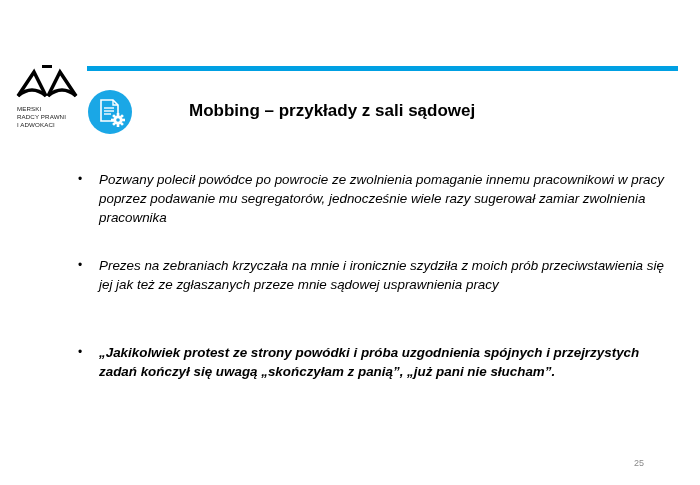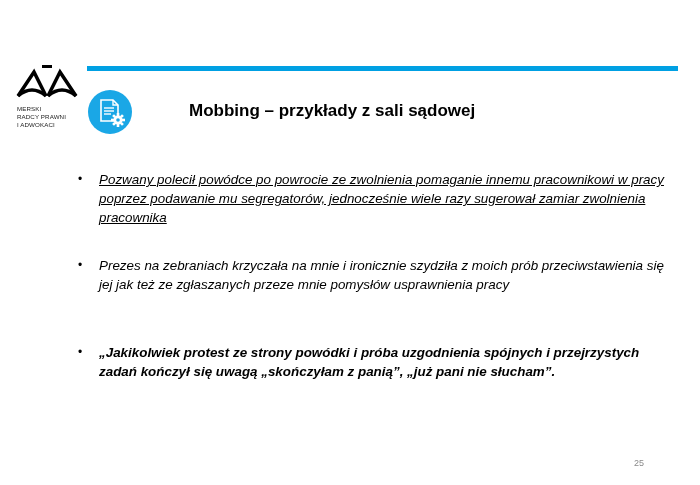--- a/index.html
+++ b/index.html
@@ -63,25 +63,25 @@
       <circle r="1.8" fill="#1AA7E6"></circle>
     </g>
   </svg>
 </div>
 
 <div class="title">Mobbing – przykłady z sali sądowej</div>
 
 <div class="bullets">
   <div class="bullet b1">
     <span class="bullet-dot">•</span>
-    <span class="bullet-text" style="padding-left:12px;text-decoration:underline;"> Pozwany polecił powódce po powrocie ze zwolnienia pomaganie innemu pracownikowi w pracy poprzez podawanie mu segregatorów, jednocześnie wiele razy sugerował zamiar zwolnienia pracownika</span>
+    <span class="bullet-text" style="padding-left:12px;"> Pozwany polecił powódce po powrocie ze zwolnienia pomaganie innemu pracownikowi w pracy poprzez podawanie mu segregatorów, jednocześnie wiele razy sugerował zamiar zwolnienia pracownika</span>
   </div>
   <div class="bullet b2">
     <span class="bullet-dot">•</span>
-    <span class="bullet-text" style="padding-left:12px;"> Prezes na zebraniach krzyczała na mnie i ironicznie szydziła z moich prób przeciwstawienia się jej jak też ze zgłaszanych przeze mnie pomysłów usprawnienia pracy</span>
+    <span class="bullet-text" style="padding-left:12px;"> Prezes na zebraniach krzyczała na mnie i ironicznie szydziła z moich prób przeciwstawienia się jej jak też ze zgłaszanych przeze mnie sądowej usprawnienia pracy</span>
   </div>
   <div class="bullet b3">
     <span class="bullet-dot">•</span>
     <span class="bullet-text" style="padding-left:12px;font-weight:bold;">„Jakikolwiek protest ze strony powódki i próba uzgodnienia spójnych i przejrzystych zadań kończył się uwagą „skończyłam z panią”, „już pani nie słucham”.</span>
   </div>
 </div>
 
 <div class="page-num">25</div>
 
 </body></html>

